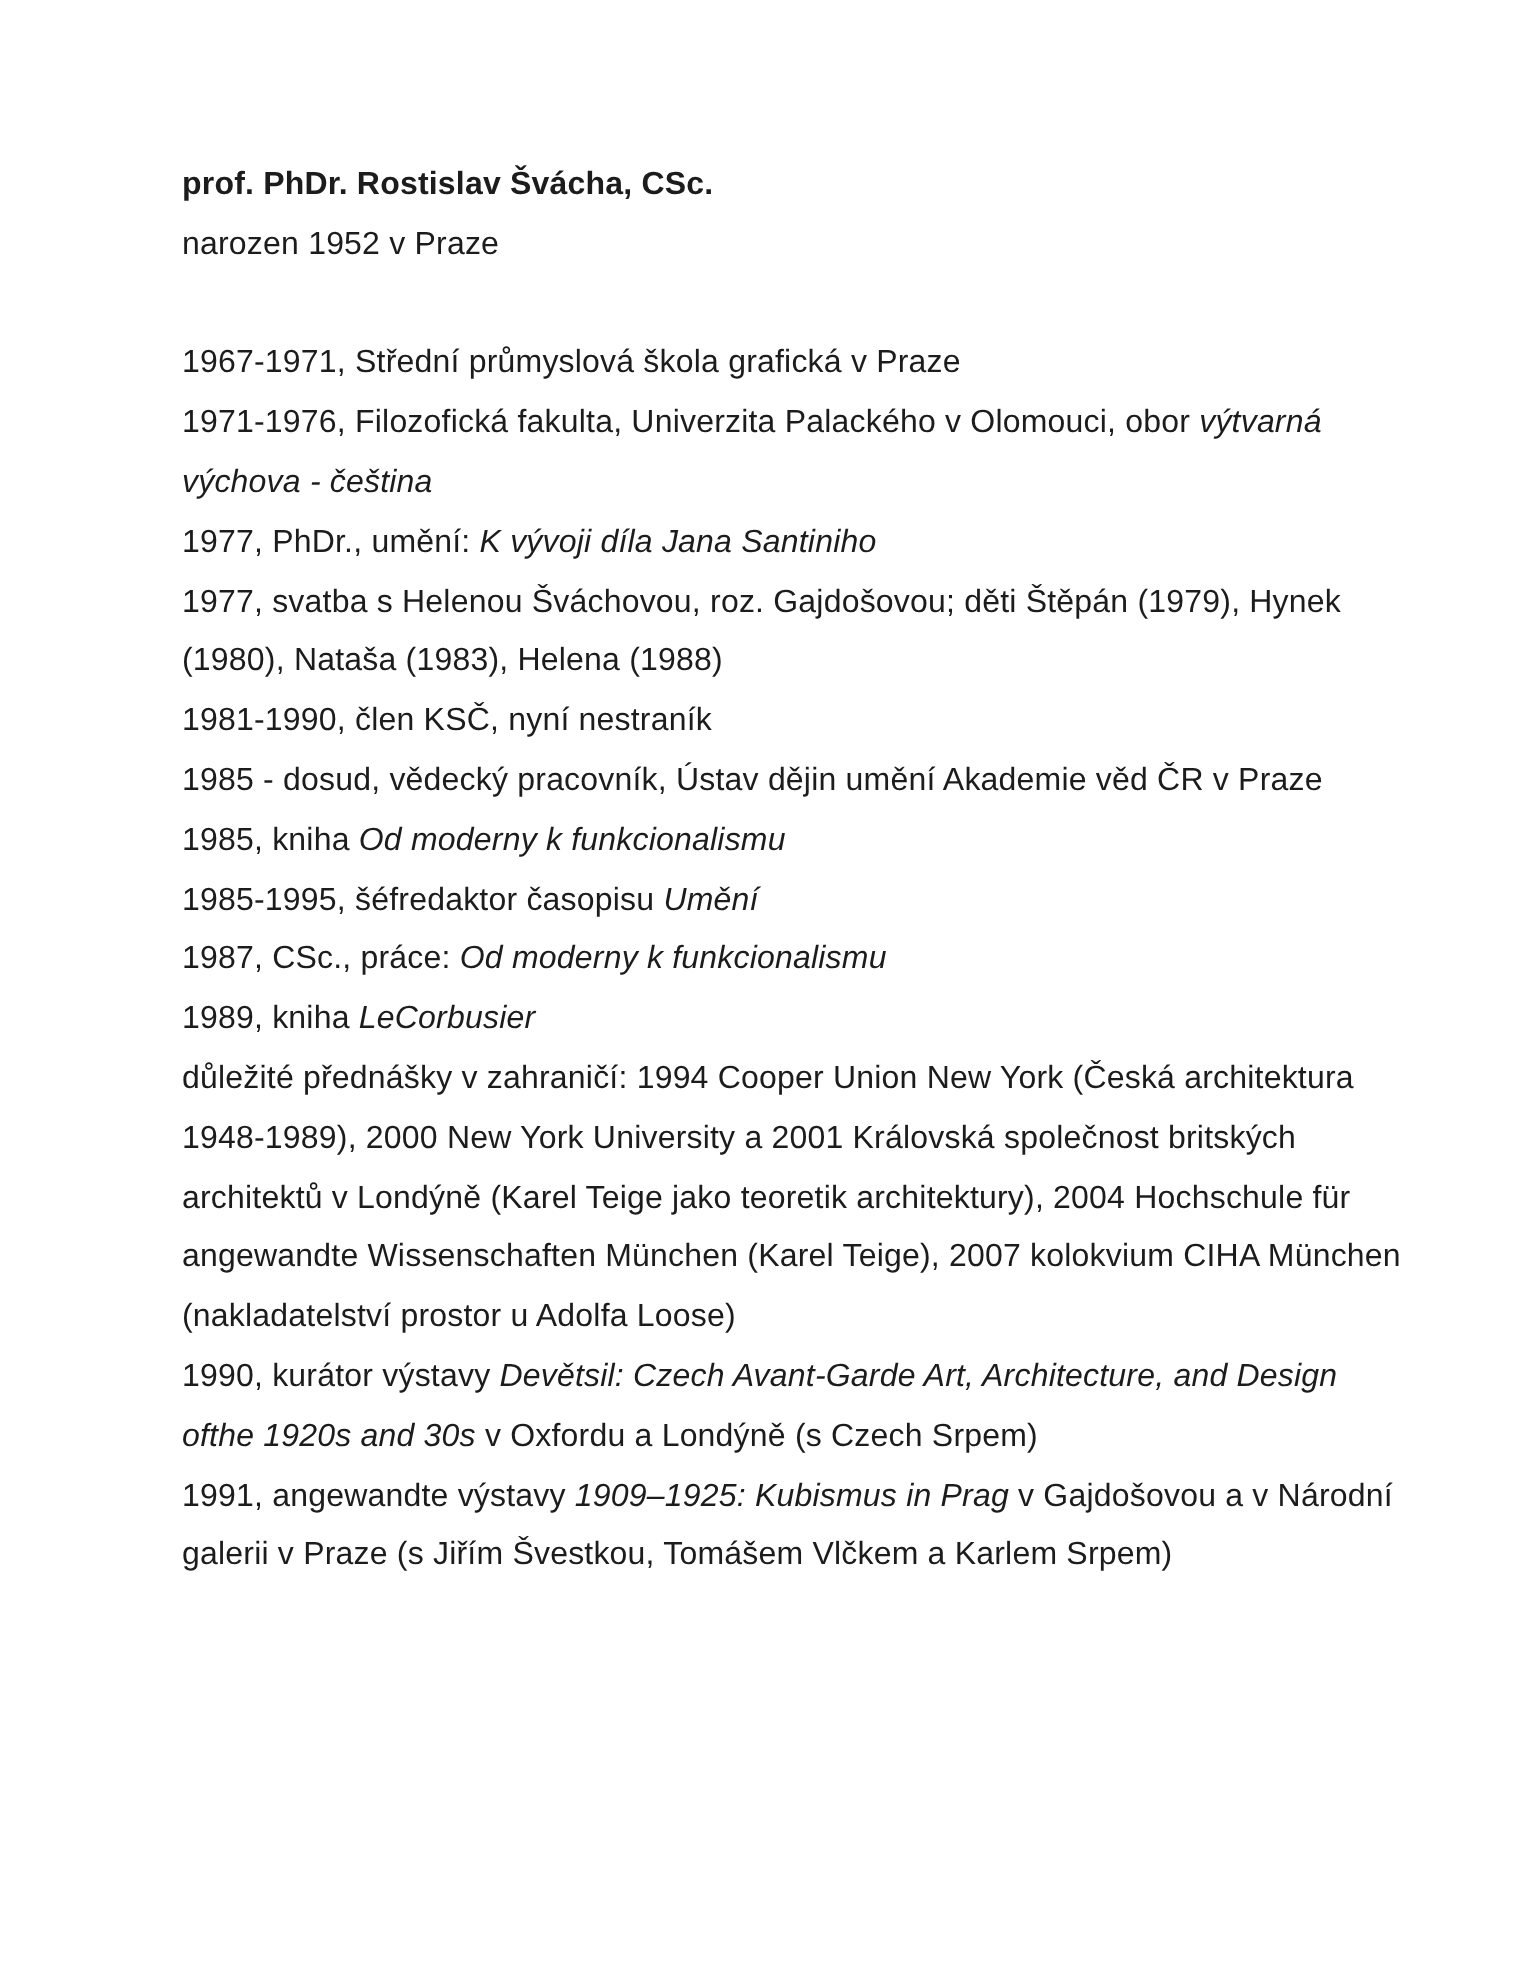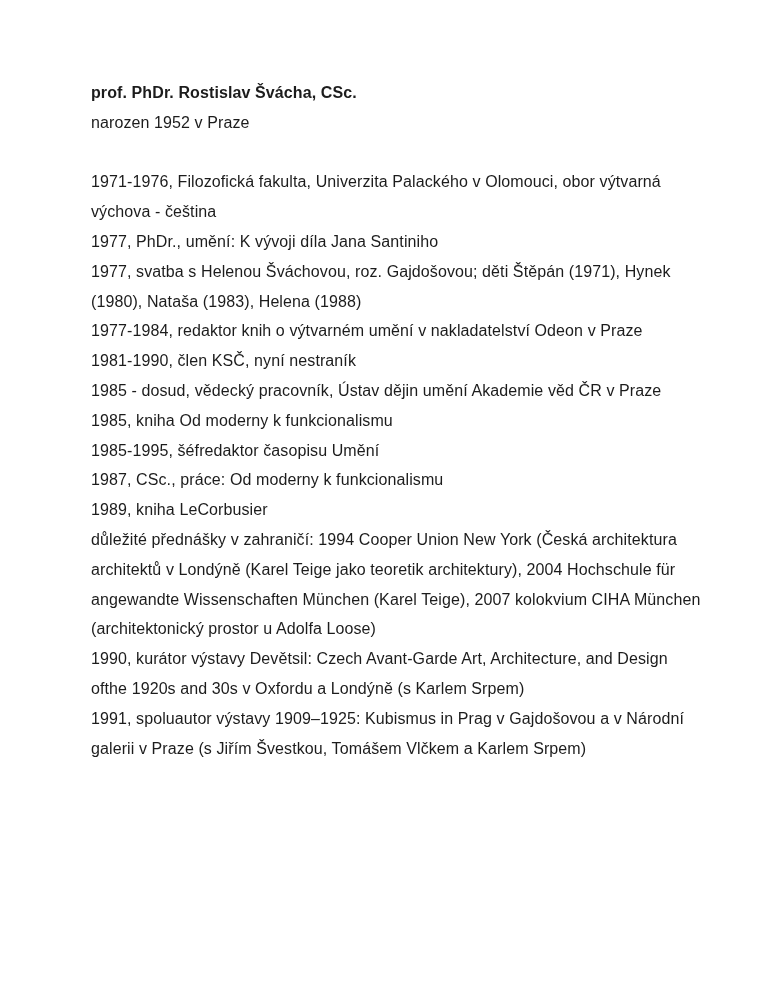--- a/index.html
+++ b/index.html
@@ -23,54 +23,55 @@
     width: 640px;
     font-size: 16px;
     line-height: 29.8px;
     letter-spacing: 0.1px;
   }
   .line {
     white-space: pre;
     height: 29.8px;
   }
   .b { font-weight: bold; }
-  .i { }
+  .i { font-style: italic; }
   .footer {
     position: absolute;
     top: 908px;
     left: 91px;
     width: 586px;
     text-align: right;
     font-size: 16px;
     line-height: 29.8px;
   }
 </style>
 </head>
 <body>
 
 <div class="page">
   <div class="content">
       <div class="line"><span class="b">prof. PhDr. Rostislav Švácha, CSc.</span></div>
       <div class="line"><span>narozen 1952 v Praze</span></div>
       <div class="line">&nbsp;</div>
+      <div class="line"><span>1967-1971, Střední průmyslová škola grafická v Praze</span></div>
       <div class="line"><span>1971-1976, Filozofická fakulta, Univerzita Palackého v Olomouci, obor </span><span class="i">výtvarná</span></div>
       <div class="line"><span class="i">výchova - čeština</span></div>
       <div class="line"><span>1977, PhDr., umění: </span><span class="i">K vývoji díla Jana Santiniho</span></div>
-      <div class="line"><span>1977, svatba s Helenou Šváchovou, roz. Gajdošovou; děti Štěpán (1971), Hynek</span></div>
+      <div class="line"><span>1977, svatba s Helenou Šváchovou, roz. Gajdošovou; děti Štěpán (1979), Hynek</span></div>
       <div class="line"><span>(1980), Nataša (1983), Helena (1988)</span></div>
-      <div class="line"><span>1977-1984, redaktor knih o výtvarném umění v nakladatelství Odeon v Praze</span></div>
       <div class="line"><span>1981-1990, člen KSČ, nyní nestraník</span></div>
       <div class="line"><span>1985 - dosud, vědecký pracovník, Ústav dějin umění Akademie věd ČR v Praze</span></div>
       <div class="line"><span>1985, kniha </span><span class="i">Od moderny k funkcionalismu</span></div>
       <div class="line"><span>1985-1995, šéfredaktor časopisu </span><span class="i">Umění</span></div>
       <div class="line"><span>1987, CSc., práce: </span><span class="i">Od moderny k funkcionalismu</span></div>
       <div class="line"><span>1989, kniha </span><span class="i">LeCorbusier</span></div>
       <div class="line"><span>důležité přednášky v zahraničí: 1994 Cooper Union New York (Česká architektura</span></div>
+      <div class="line"><span>1948-1989), 2000 New York University a 2001 Královská společnost britských</span></div>
       <div class="line"><span>architektů v Londýně (Karel Teige jako teoretik architektury), 2004 Hochschule für</span></div>
       <div class="line"><span>angewandte Wissenschaften München (Karel Teige), 2007 kolokvium CIHA München</span></div>
-      <div class="line"><span>(architektonický prostor u Adolfa Loose)</span></div>
+      <div class="line"><span>(nakladatelství prostor u Adolfa Loose)</span></div>
       <div class="line"><span>1990, kurátor výstavy </span><span class="i">Devětsil: Czech Avant-Garde Art, Architecture, and Design</span></div>
-      <div class="line"><span class="i">ofthe 1920s and 30s</span><span> v Oxfordu a Londýně (s Karlem Srpem)</span></div>
-      <div class="line"><span>1991, spoluautor výstavy </span><span class="i">1909–1925: Kubismus in Prag</span><span> v Gajdošovou a v Národní</span></div>
+      <div class="line"><span class="i">ofthe 1920s and 30s</span><span> v Oxfordu a Londýně (s Czech Srpem)</span></div>
+      <div class="line"><span>1991, angewandte výstavy </span><span class="i">1909–1925: Kubismus in Prag</span><span> v Gajdošovou a v Národní</span></div>
       <div class="line"><span>galerii v Praze (s Jiřím Švestkou, Tomášem Vlčkem a Karlem Srpem)</span></div>
     </div>
   <div class="footer">1</div>
 </div>
 
 </body></html>

